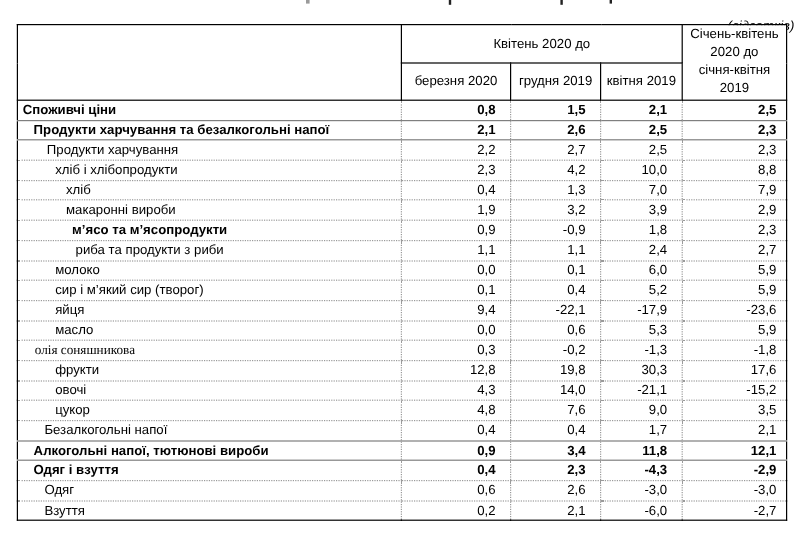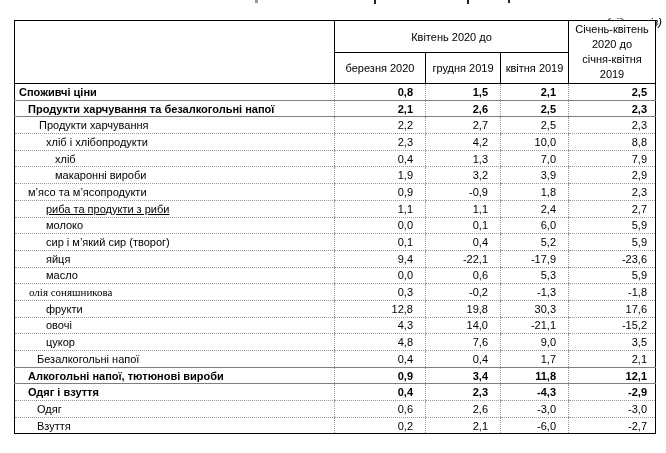--- a/index.html
+++ b/index.html
@@ -140,28 +140,28 @@
     <td class="num last">7,9</td>
   </tr>
       <tr>
     <td class="label-cell" style="padding-left: 40px;">макаронні вироби</td>
     <td class="num">1,9</td>
     <td class="num">3,2</td>
     <td class="num">3,9</td>
     <td class="num last">2,9</td>
   </tr>
       <tr>
-    <td class="label-cell" style="padding-left: 13px;">м’ясо та м’ясопродукти</td>
+    <td class="label-cell" style="padding-left: 45px; font-weight: bold;">м’ясо та м’ясопродукти</td>
     <td class="num">0,9</td>
     <td class="num">-0,9</td>
     <td class="num">1,8</td>
     <td class="num last">2,3</td>
   </tr>
       <tr>
-    <td class="label-cell" style="padding-left: 31px; text-decoration: underline;">риба та продукти з риби</td>
+    <td class="label-cell" style="padding-left: 48px;">риба та продукти з риби</td>
     <td class="num">1,1</td>
     <td class="num">1,1</td>
     <td class="num">2,4</td>
     <td class="num last">2,7</td>
   </tr>
       <tr>
     <td class="label-cell" style="padding-left: 31px;">молоко</td>
     <td class="num">0,0</td>
     <td class="num">0,1</td>
     <td class="num">6,0</td>

